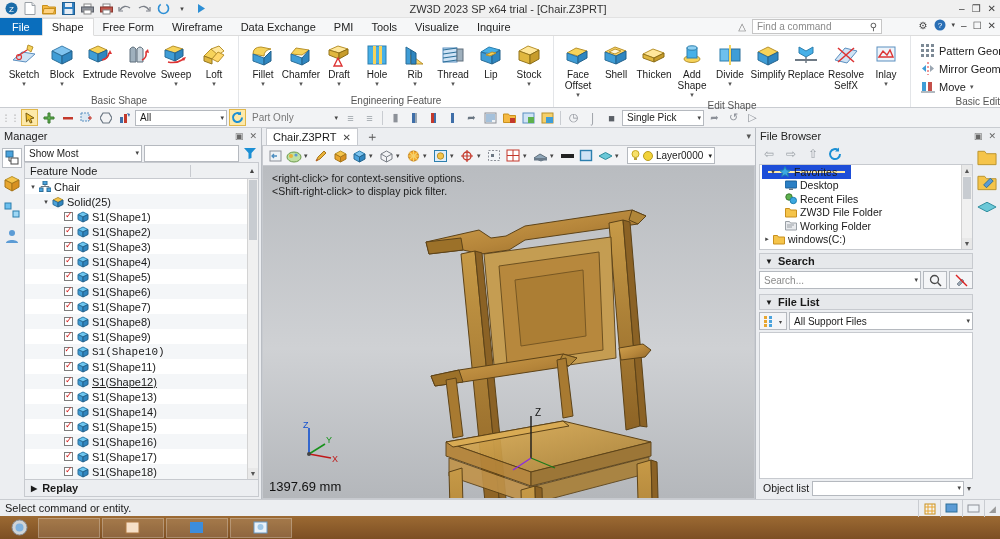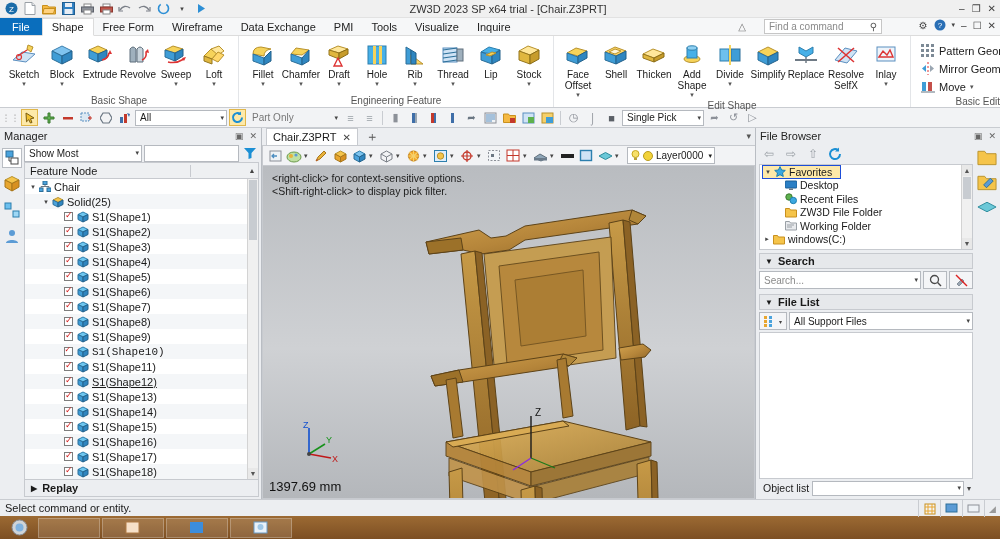--- a/index.html
+++ b/index.html
@@ -31,21 +31,21 @@
   .ribbon-tabs {
     height: 18px; background: #f6f7f8; display: flex; align-items: stretch;
     flex: 0 0 18px; position: relative; border-bottom: 1px solid #dcdcdc;
   }
   .tab {
     padding: 0 9px; display: flex; align-items: center; font-size: 11px; color: #222; cursor: default;
   }
   .tab.file { background: #0a6ebd; color: #fff; padding: 0 12px; }
   .tab.active { background: #fff; border: 1px solid #dcdcdc; border-bottom: 1px solid #fff; margin-bottom: -1px; }
   .cmd-search {
-    position: absolute; right: 118px; top: 1px; width: 118px; height: 15px;
+    position: absolute; right: 118px; top: 1px; width: 130px; height: 15px;
     background: #fff; border: 1px solid #c6c6c6; display: flex; align-items: center;
     padding: 0 4px; font-size: 10px; color: #8a8a8a;
   }
   .cmd-search .mag { margin-left: auto; color: #555; font-size: 10px; }
   .ribbon-right { position: absolute; right: 4px; top: 1px; display: flex; align-items: center; gap: 6px; font-size: 10px; color: #444; }
   .home-ic { position: absolute; right: 254px; top: 3px; font-size: 10px; color: #777; }
 
   
   .ribbon {
     height: 72px; background: #fff; display: flex; align-items: stretch;
@@ -171,21 +171,21 @@
   .filebrowser { width: 245px; display: flex; flex-direction: column; background: #eceef1; border-left: 1px solid #b9bdc3; }
   .fb-main { flex: 1; display: flex; min-height: 0; }
   .fb-body { flex: 1; display: flex; flex-direction: column; min-width: 0; padding: 0 1px 2px 3px; }
   .fb-rail { width: 26px; display: flex; flex-direction: column; align-items: center; gap: 5px; padding-top: 3px; }
   .fb-nav { height: 20px; display: flex; align-items: center; gap: 2px; }
   .fb-nav .nb { width: 20px; height: 18px; display: flex; align-items: center; justify-content: center; font-size: 12px; color: #9aa0a6; }
   .fb-nav .nb.act { color: #1789d2; }
   .fb-tree { height: 86px; background: #fff; border: 1px solid #c7cacf; display: flex; overflow: hidden; }
   .fb-tree .tcol { flex: 1; }
   .fbrow { height: 13.5px; display: flex; align-items: center; font-size: 10.5px; white-space: nowrap; }
-  .fbrow.sel { background: #fde9a9; border: 1px solid #1d4ed8; width: fit-content; padding-right: 8px; }
+  .fbrow.sel { background: #fde9a9; border: 6px solid #1d4ed8; width: fit-content; padding-right: 8px; }
   .fb-sec {
     height: 16px; background: #e6e8eb; border: 1px solid #c7cacf; display: flex; align-items: center;
     gap: 5px; padding-left: 5px; font-size: 11px; font-weight: bold; margin-top: 3px;
   }
   .fb-sec .ar { font-size: 8px; font-weight: normal; }
   .fb-searchrow { display: flex; align-items: center; gap: 2px; height: 22px; padding: 2px 0; }
   .fb-searchrow .combo { flex: 1; height: 18px; color: #8a8a8a; }
   .fb-searchrow .sb { width: 24px; height: 18px; border: 1px solid #b5b9bf; background: #f4f5f7; display: flex; align-items: center; justify-content: center; font-size: 11px; }
   .fb-listrow { display: flex; align-items: center; gap: 2px; height: 22px; padding: 2px 0; }
   .fb-listrow .vb2 { width: 28px; height: 18px; border: 1px solid #b5b9bf; background: #f4f5f7; display: flex; align-items: center; justify-content: center; gap: 1px; font-size: 9px; }

